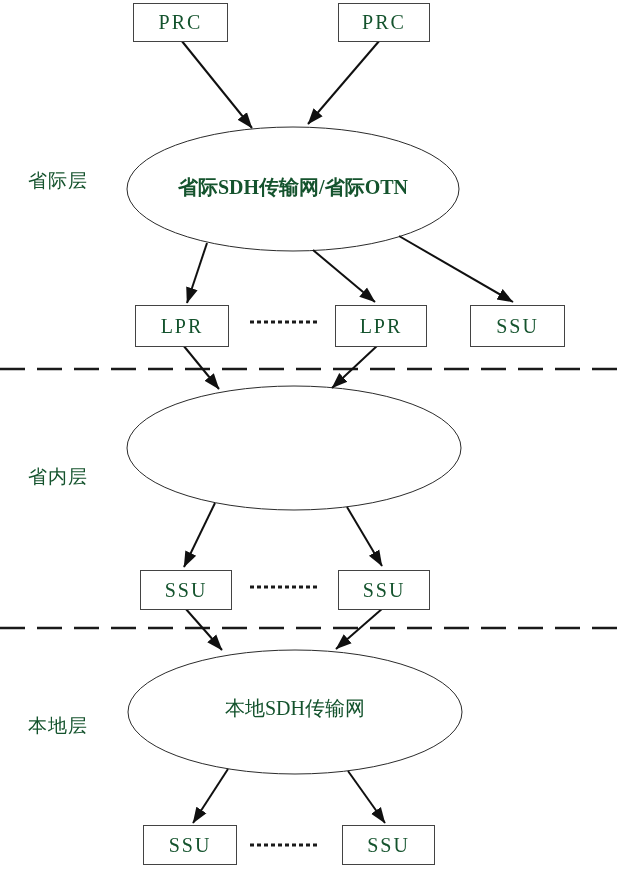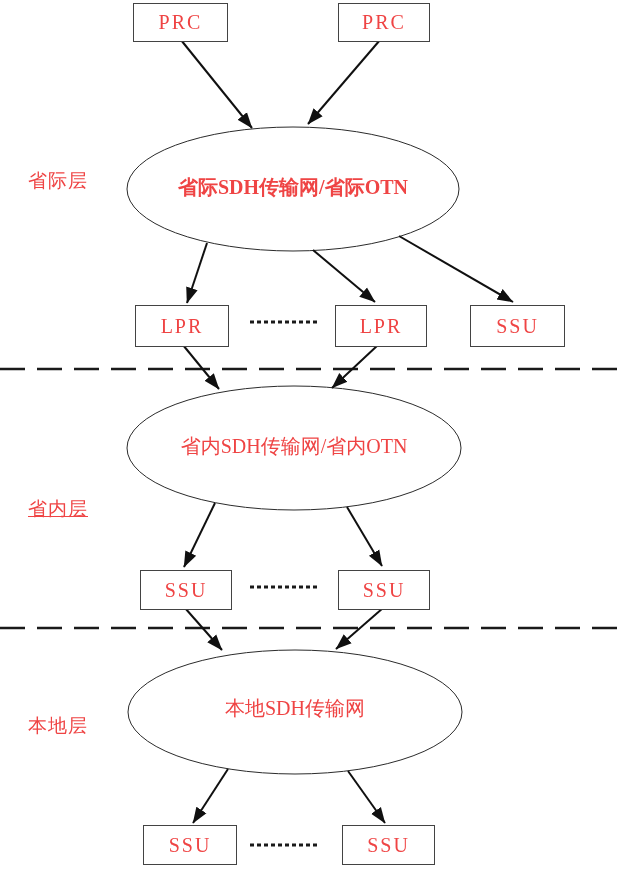--- a/index.html
+++ b/index.html
@@ -1,17 +1,17 @@
 <!DOCTYPE html>
 <html><head>
 <meta charset="utf-8">
 <style>
   html,body{margin:0;padding:0;background:#fff;}
   #canvas{position:relative;width:628px;height:869px;background:#fff;overflow:hidden;
-    font-family:"Liberation Serif","DejaVu Serif",serif;color:#ef4444;}
+    font-family:"Liberation Serif","DejaVu Serif",serif;color:#14532d;}
   #wires{position:absolute;left:0;top:0;}
   .node{position:absolute;display:flex;align-items:center;justify-content:center;
     border:1px solid #434343;background:#fff;font-size:20px;letter-spacing:2px;}
   .cloud-label{position:absolute;display:flex;align-items:center;justify-content:center;
     font-size:20px;text-align:center;white-space:nowrap;}
   .layer-label{position:absolute;font-size:19px;letter-spacing:1px;white-space:nowrap;}
 </style>
 </head>
 <body>
 
@@ -62,24 +62,21 @@
   <div class="node" style="left:135px;top:305px;width:92px;height:40px;">
       <span>LPR</span>
     </div>
   <div class="node" style="left:335px;top:305px;width:90px;height:40px;">
       <span>LPR</span>
     </div>
   <div class="node" style="left:470px;top:305px;width:93px;height:40px;">
       <span>SSU</span>
     </div>
 
-  <div class="layer-label" style="left:28px;top:496px;text-decoration:underline;">省内层</div>
-  <div class="cloud-label" style="left:127px;top:386px;width:334px;height:120px;">
-      <span>省内SDH传输网/省内OTN</span>
-    </div>
+  <div class="layer-label" style="left:28px;top:464px;">省内层</div>
   <div class="node" style="left:140px;top:570px;width:90px;height:38px;">
       <span>SSU</span>
     </div>
   <div class="node" style="left:338px;top:570px;width:90px;height:38px;">
       <span>SSU</span>
     </div>
 
   <div class="layer-label" style="left:28px;top:713px;text-align:right;">本地层</div>
   <div class="cloud-label" style="left:128px;top:650px;width:334px;height:116px;">
       <span>本地SDH传输网</span>

